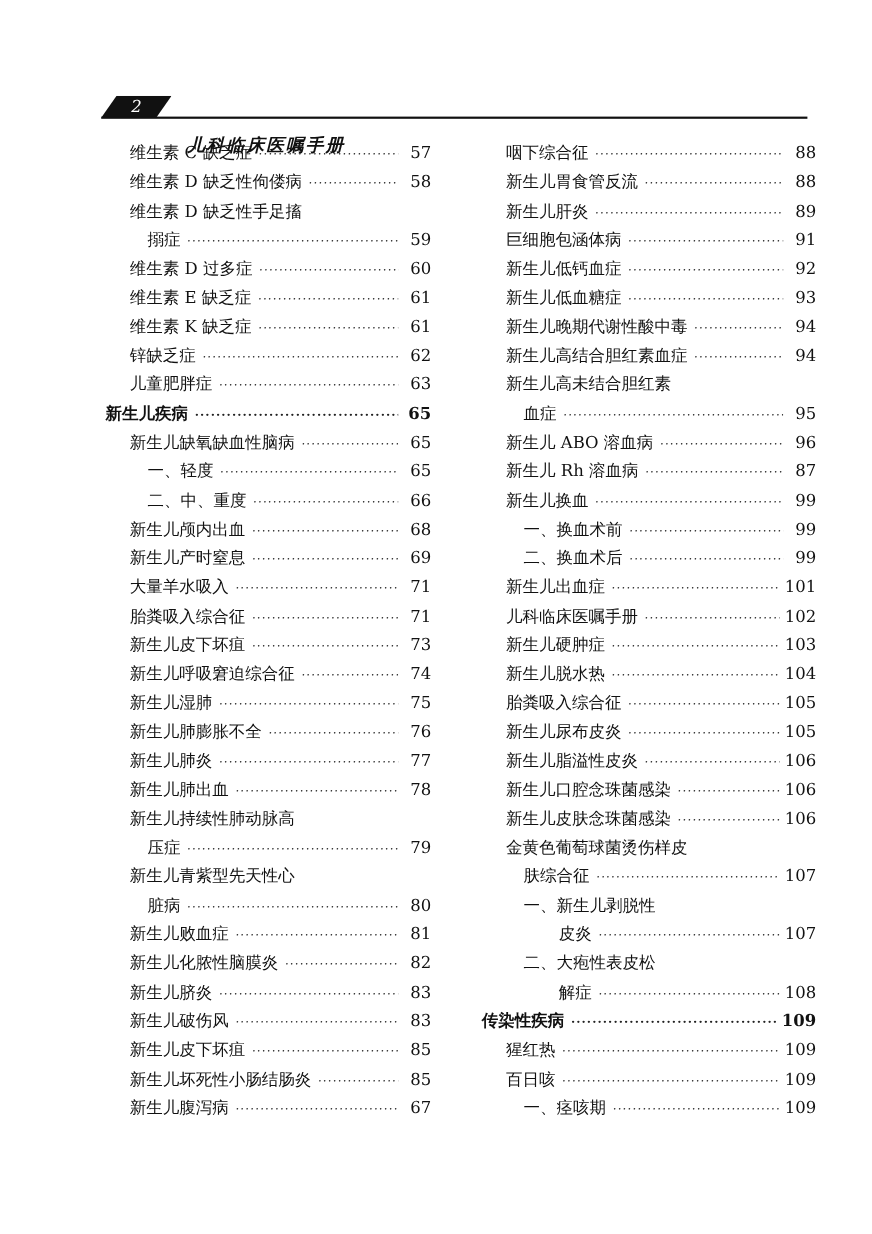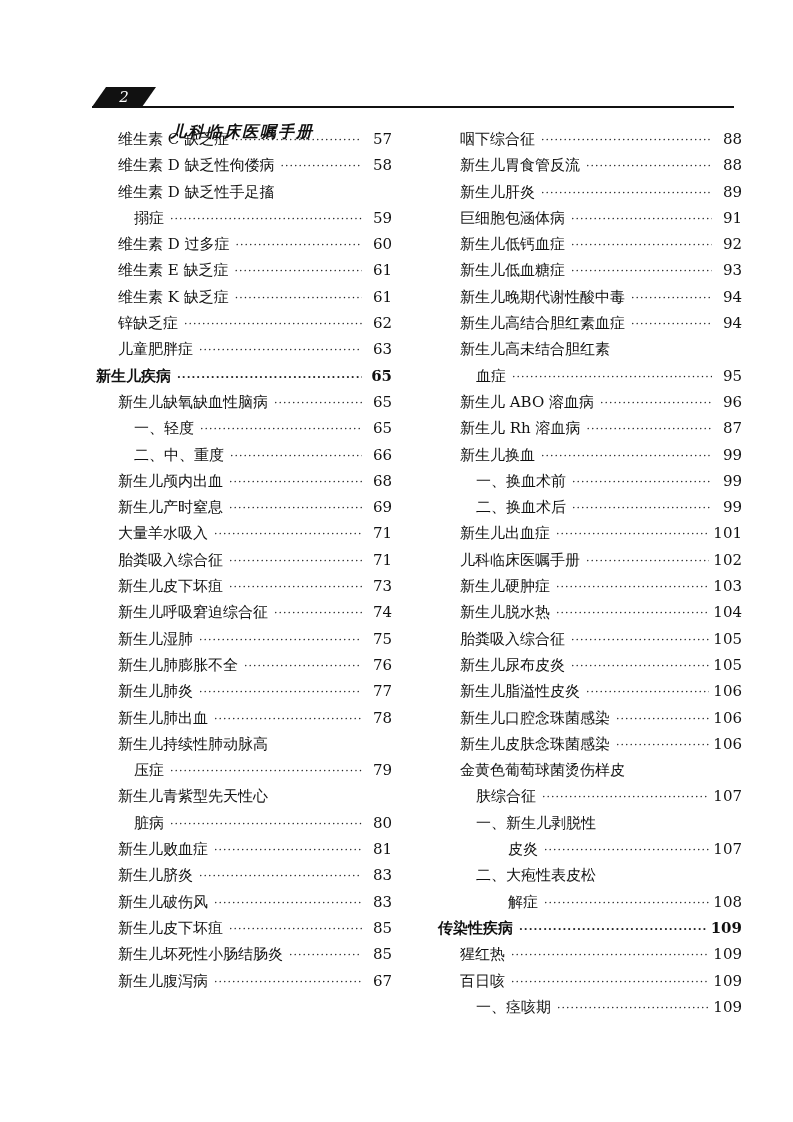--- a/index.html
+++ b/index.html
@@ -244,20 +244,25 @@
       <span class="t">脏病</span>
       <span class="dots"></span>
       <span class="p">80</span>
     </div>
     <div class="entry lv1">
       <span class="t">新生儿败血症</span>
       <span class="dots"></span>
       <span class="p">81</span>
     </div>
     <div class="entry lv1">
+      <span class="t">新生儿化脓性脑膜炎</span>
+      <span class="dots"></span>
+      <span class="p">82</span>
+    </div>
+    <div class="entry lv1">
       <span class="t">新生儿脐炎</span>
       <span class="dots"></span>
       <span class="p">83</span>
     </div>
     <div class="entry lv1">
       <span class="t">新生儿破伤风</span>
       <span class="dots"></span>
       <span class="p">83</span>
     </div>
     <div class="entry lv1">

